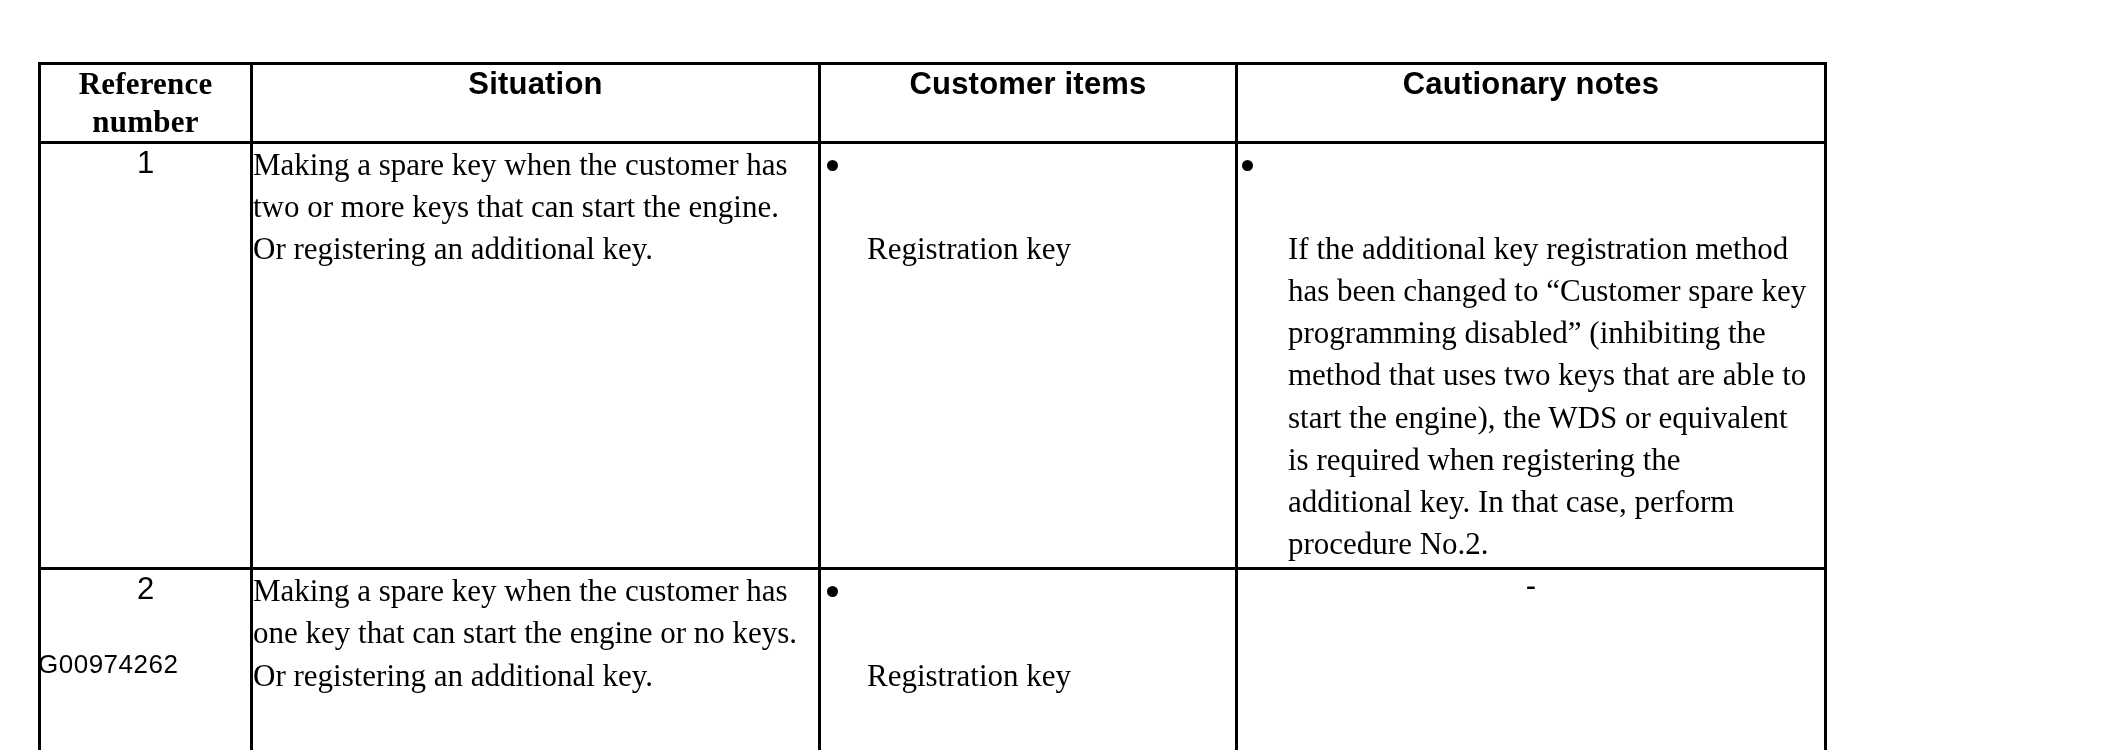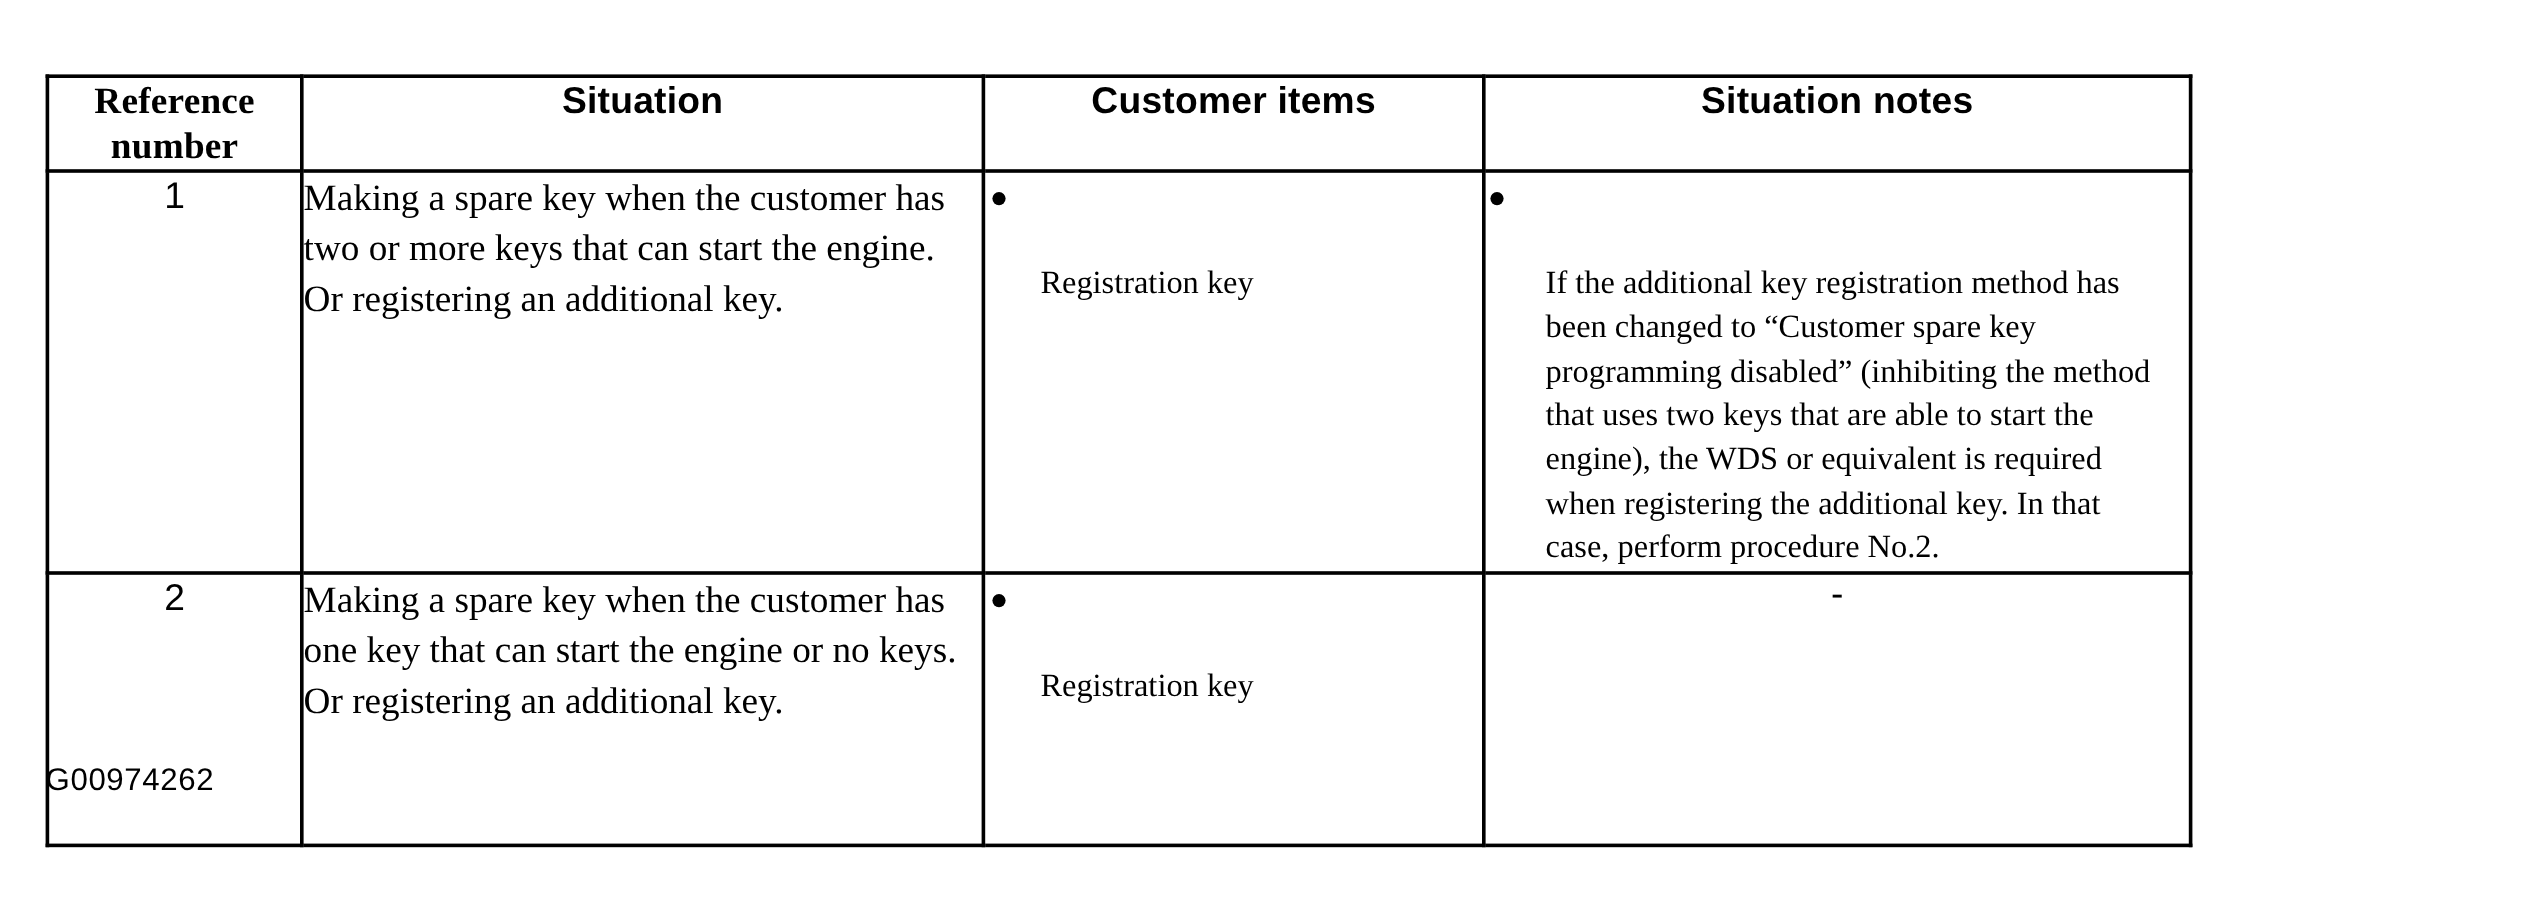--- a/index.html
+++ b/index.html
@@ -85,21 +85,21 @@
   }
   ul.bullets {
     list-style: none;
     margin: 0;
     padding: 0;
   }
   ul.bullets > li {
     position: relative;
     padding-left: 46px;
     margin: 0 16px 2px 0;
-    font-size: 27px;
+    font-size: 31px;
     line-height: 1.36;
     white-space: pre-line;
   }
   ul.bullets > li .bullet-dot {
     position: absolute;
     left: 6px;
     top: 16px;
     width: 11px;
     height: 11px;
     background: #000000;
@@ -117,21 +117,21 @@
     font-size: 31px;
     line-height: 1;
   }
   .dash-mark {
     display: inline-block;
     font-size: 31px;
   }
   .figure-code {
     position: absolute;
     left: 38px;
-    top: 636px;
+    top: 651px;
     font-size: 26px;
     line-height: 1;
     letter-spacing: 0.5px;
     color: #000000;
   }
 </style>
 </head>
 <body>
 
 <div class="page">
@@ -143,21 +143,21 @@
         <col class="c-sit">
         <col class="c-req">
         <col class="c-notes">
       </colgroup>
       <thead>
         <tr>
           <th class="h-ref">Reference
 number</th>
           <th>Situation</th>
           <th>Customer items</th>
-          <th>Situation notes</th>
+          <th>Cautionary notes</th>
         </tr>
       </thead>
       <tbody>
 
         <tr>
           <td class="ref-cell">1</td>
           <td class="body-cell">
             <p class="para">Making a spare key when the customer has two or more keys that can start the engine. Or registering an additional key.</p>
           </td>
           <td class="body-cell req-cell">

